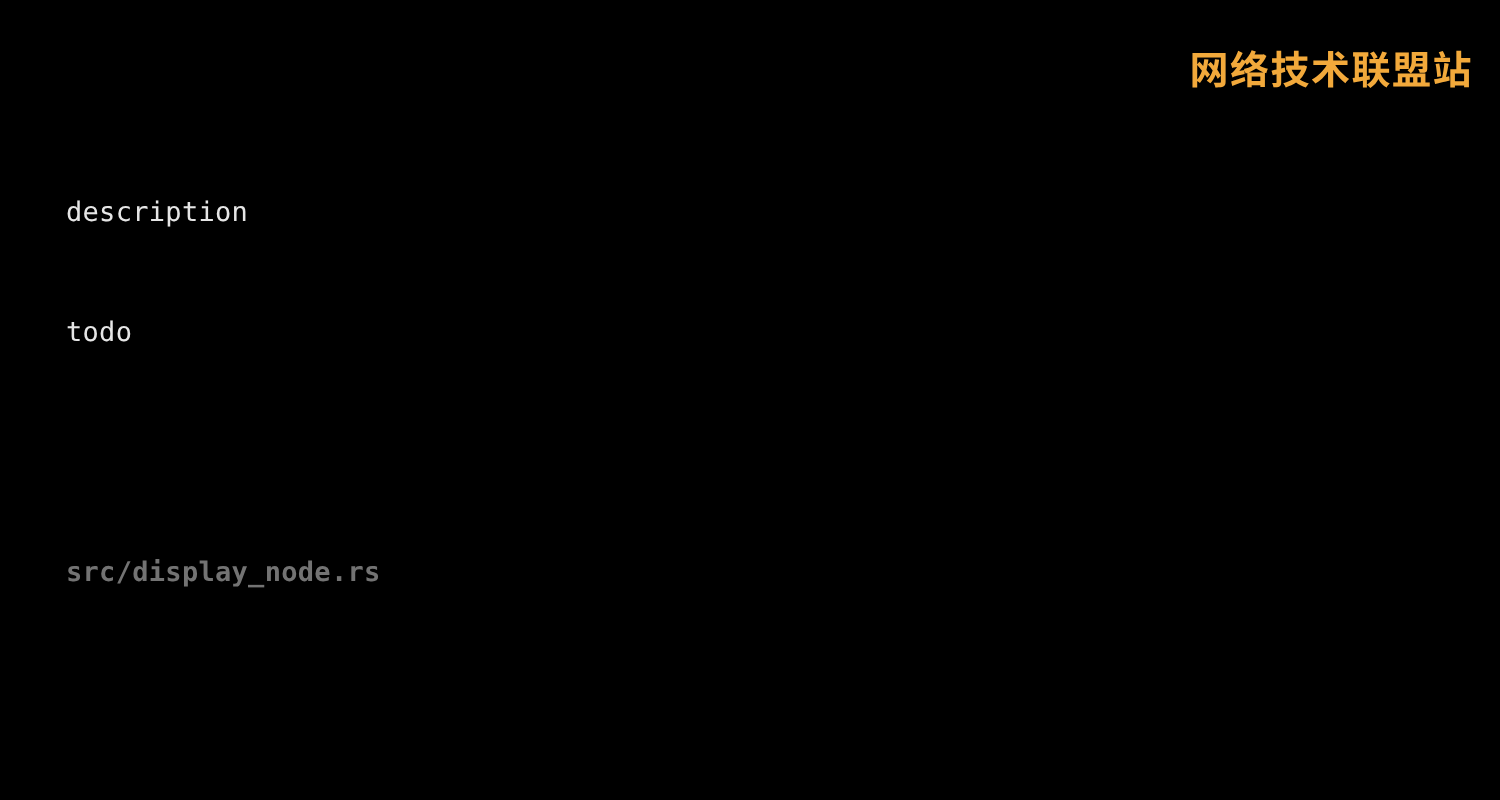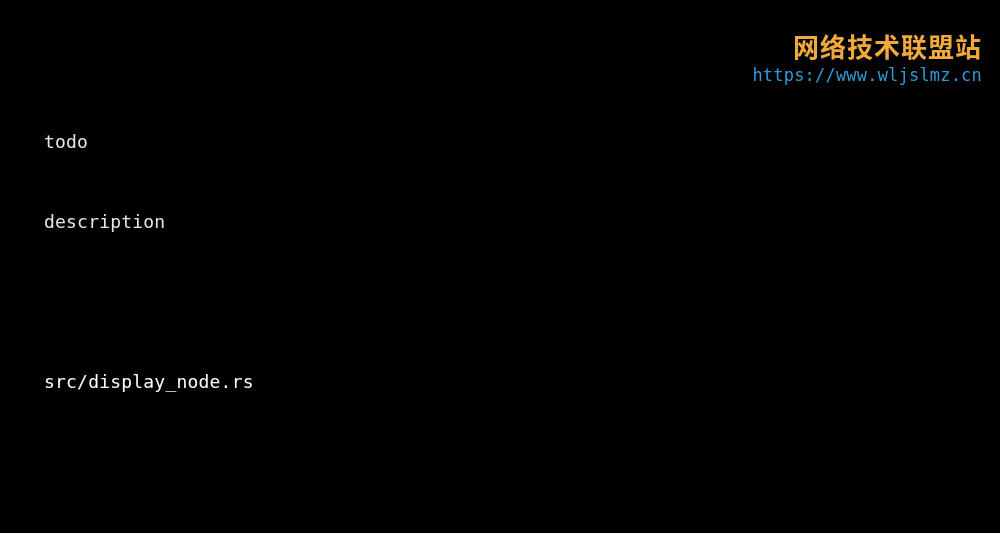--- a/index.html
+++ b/index.html
@@ -36,33 +36,32 @@
     font-weight: 700;
     letter-spacing: 1px;
   }
   .watermark .wm-url {
     color: #2e9bd6;
     font-size: 17px;
     font-family: "Menlo","Consolas",monospace;
     margin-top: 4px;
   }
   .white   { color: #e6e6e6; }
-  .purple  { color: #ffffff; }
+  .purple  { color: #737373; font-weight: bold; }
 </style>
 </head>
 <body>
 
 <div class="term">
   <div class="watermark">
     <div class="wm-title">网络技术联盟站</div>
-    <div class="wm-url">https://www.wljslmz.cn</div>
   </div>
 
+  <div class="white">description</div>
   <div class="white">todo</div>
-  <div class="white">description</div>
   <div>&nbsp;</div>
   <div class="purple">src/display_node.rs</div>
   
   
   
   
   
   
   
   

